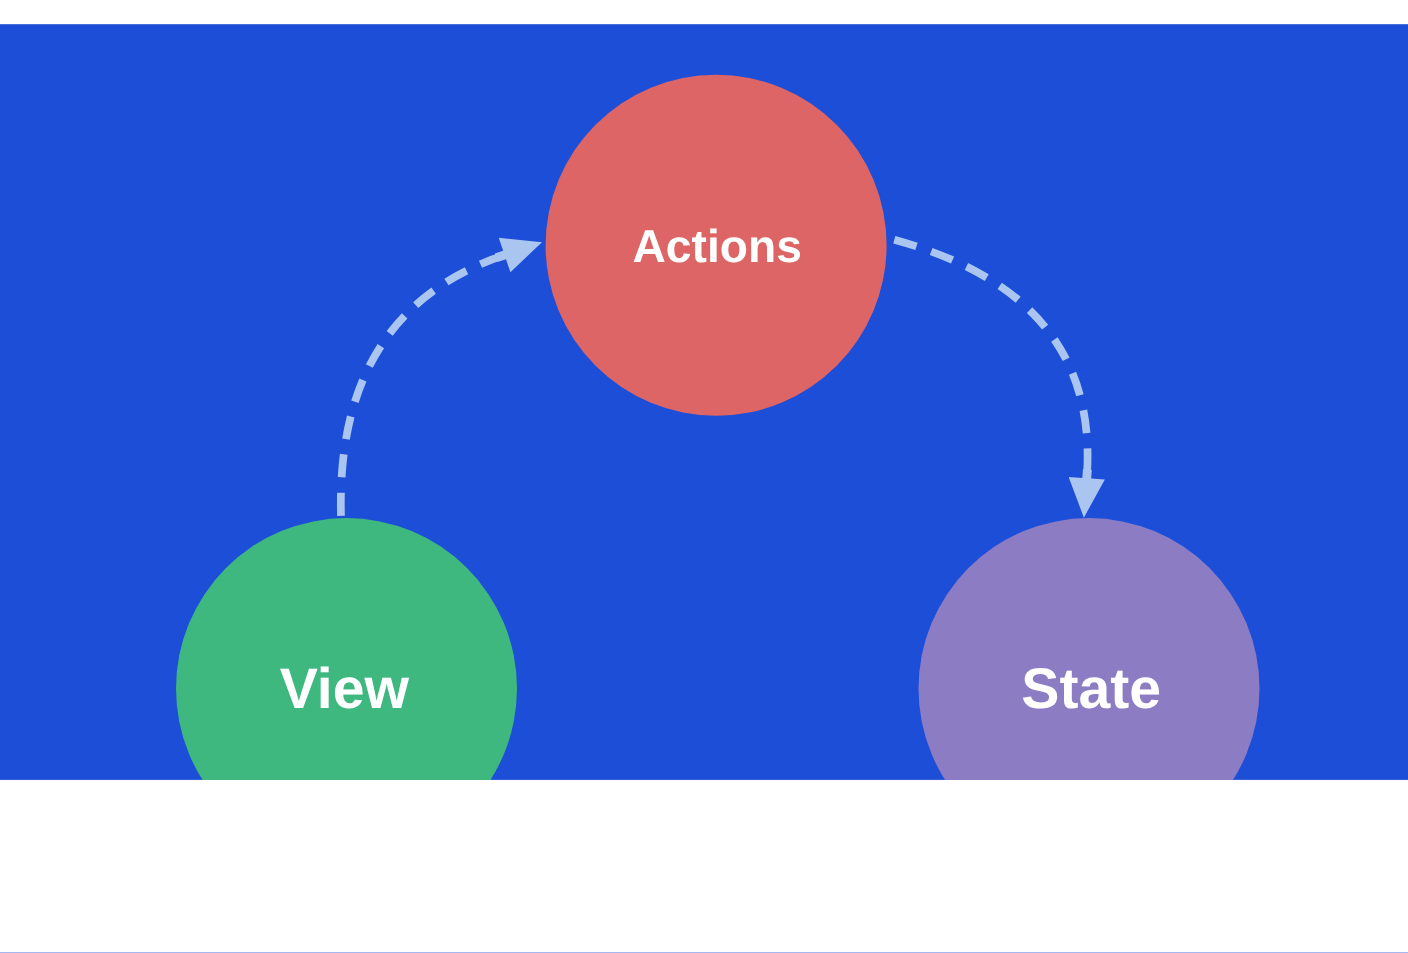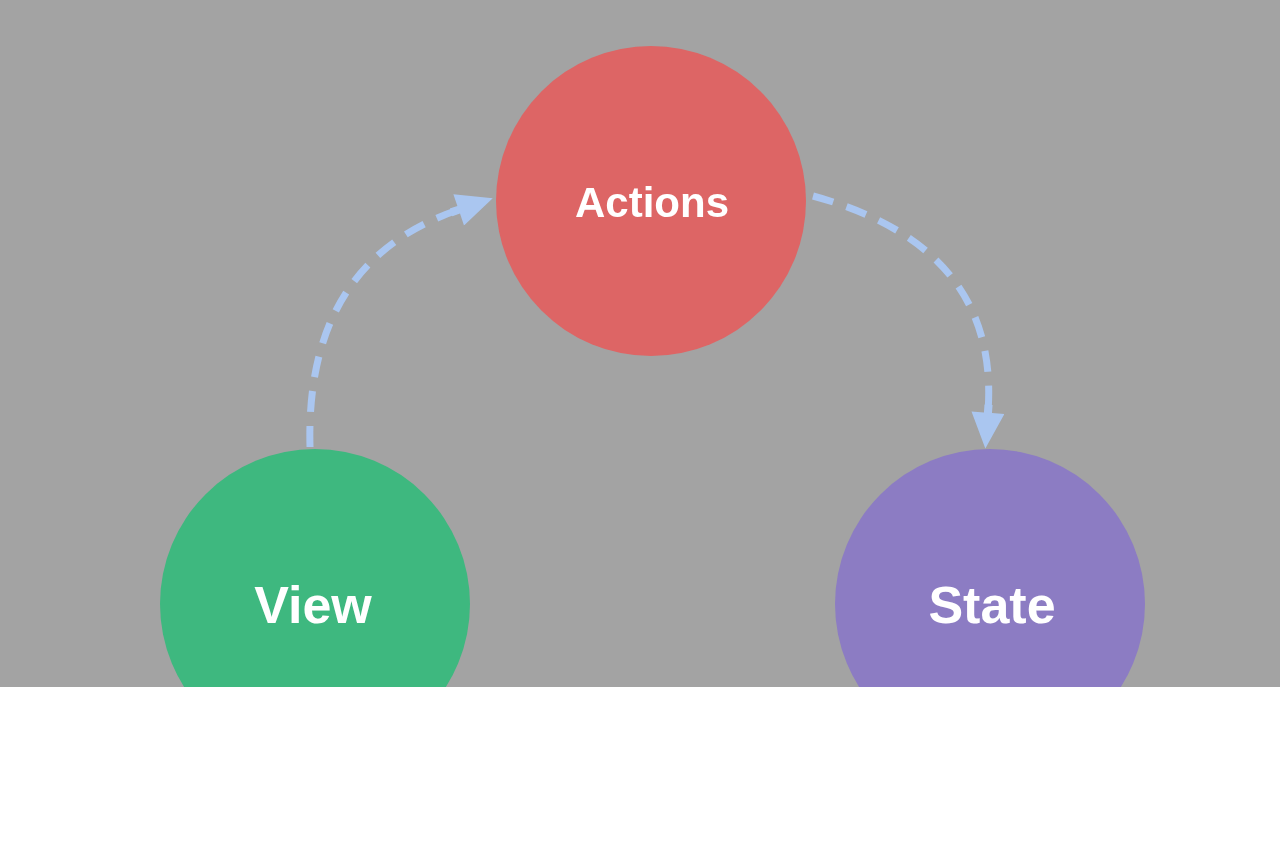--- a/index.html
+++ b/index.html
@@ -5,22 +5,23 @@
   html, body {
     margin: 0;
     padding: 0;
     background: #ffffff;
     font-family: "Liberation Sans", "DejaVu Sans", sans-serif;
   }
   .canvas {
     position: relative;
     width: 1280px;
     height: 687px;
-    background: #a3a3a3;
+    background: #1d4ed8;
     overflow: hidden;
+    margin-top: 22px;
   }
   svg { display: block; }
   .node-label {
     font-family: "Liberation Sans", "DejaVu Sans", sans-serif;
     font-weight: 700;
     text-anchor: middle;
     dominant-baseline: central;
   }
   .label-lg { font-size: 52px; }
   .label-md { font-size: 42px; }

